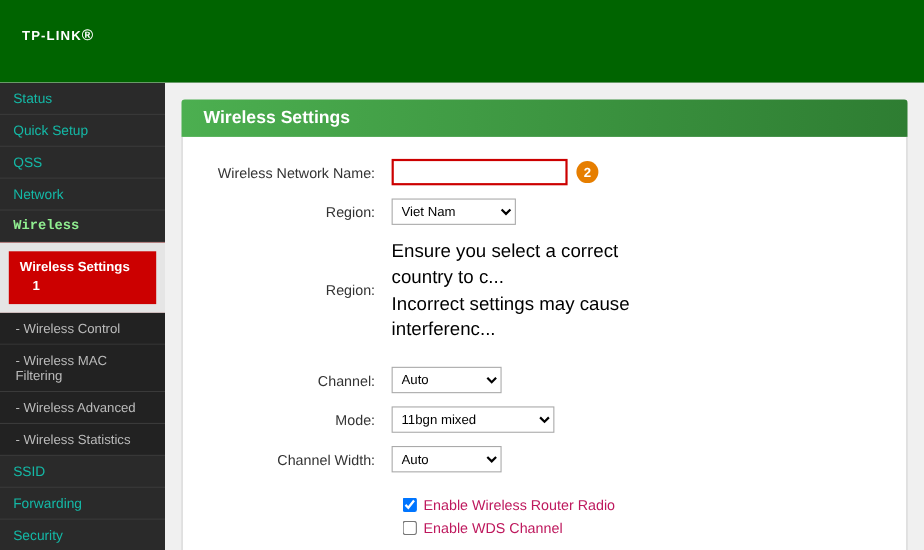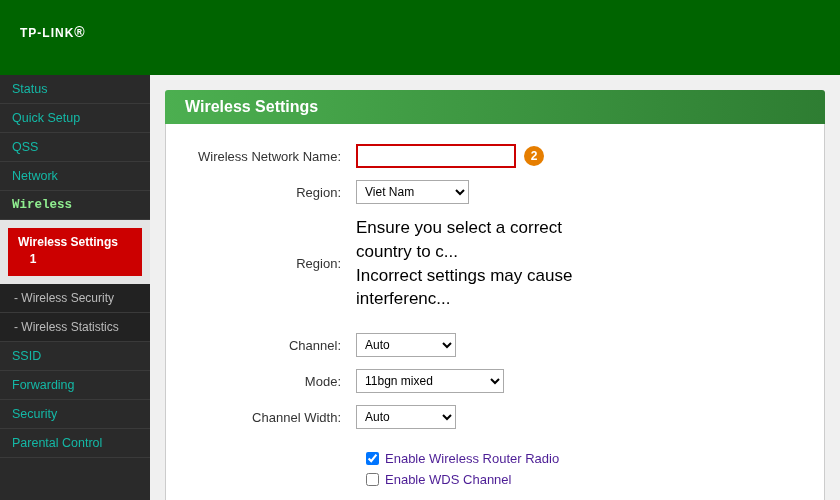--- a/index.html
+++ b/index.html
@@ -149,21 +149,21 @@
       display: flex;
       align-items: center;
       margin-bottom: 6px;
       padding-left: 170px;
     }
     .checkbox-row input[type="checkbox"] {
       margin-right: 6px;
     }
     .checkbox-row label {
       font-size: 13px;
-      color: #4c1d95;
+      color: #be185d;
     }
 
     .spacer { height: 10px; }
 
     .bottom-bar {
       margin: 10px 15px;
       display: flex;
       justify-content: center;
       padding-top: 5px;
       border-top: 1px solid #ddd;
@@ -215,21 +215,23 @@
   <div class="sidebar">
     <div class="nav-item">Status</div>
     <div class="nav-item">Quick Setup</div>
     <div class="nav-item">QSS</div>
     <div class="nav-item">Network</div>
     <div class="nav-item active-parent">Wireless</div>
     <div class="nav-item active" style="font-size:12px; padding-left:10px;">
       <span>Wireless Settings</span>
       <span class="badge badge-red">1</span>
     </div>
-    <div class="nav-item sub">- Wireless Security</div>
+    <div class="nav-item sub">- Wireless Control</div>
+    <div class="nav-item sub">- Wireless MAC Filtering</div>
+    <div class="nav-item sub">- Wireless Advanced</div>
     <div class="nav-item sub">- Wireless Statistics</div>
     <div class="nav-item">SSID</div>
     <div class="nav-item">Forwarding</div>
     <div class="nav-item">Security</div>
     <div class="nav-item">Parental Control</div>
 
   </div>
 
   <div class="content">
     <div class="page-title-bar">

